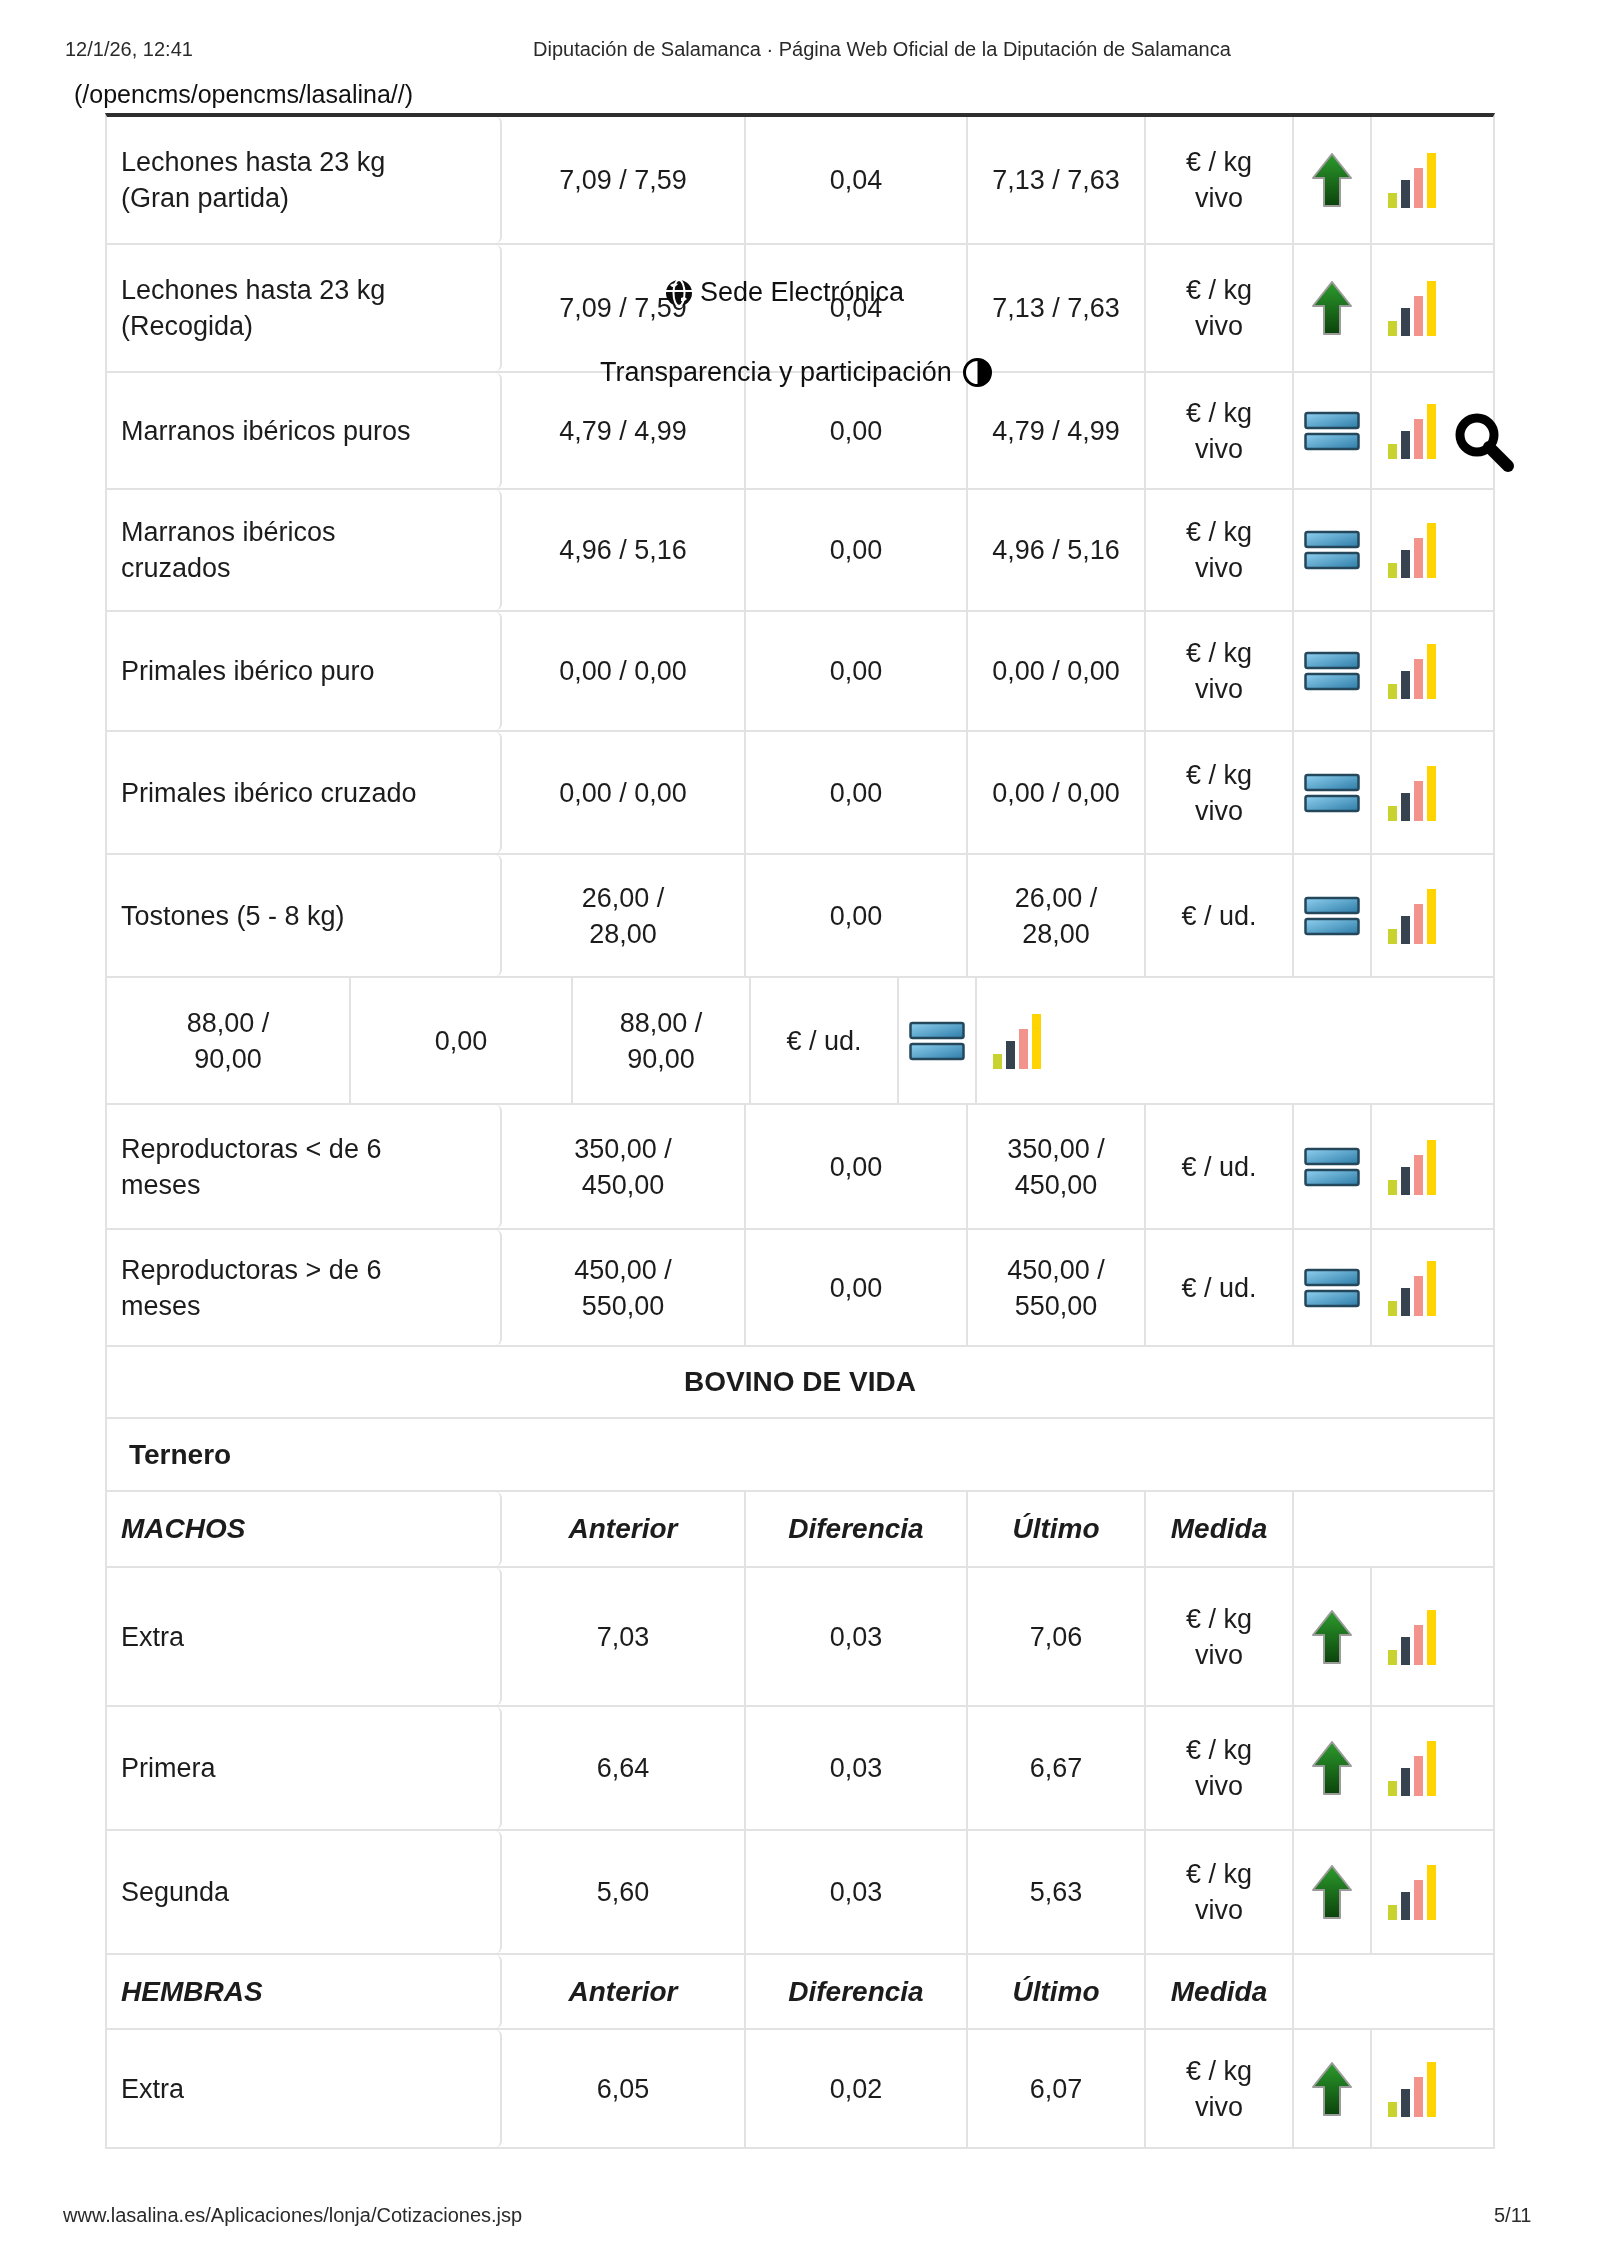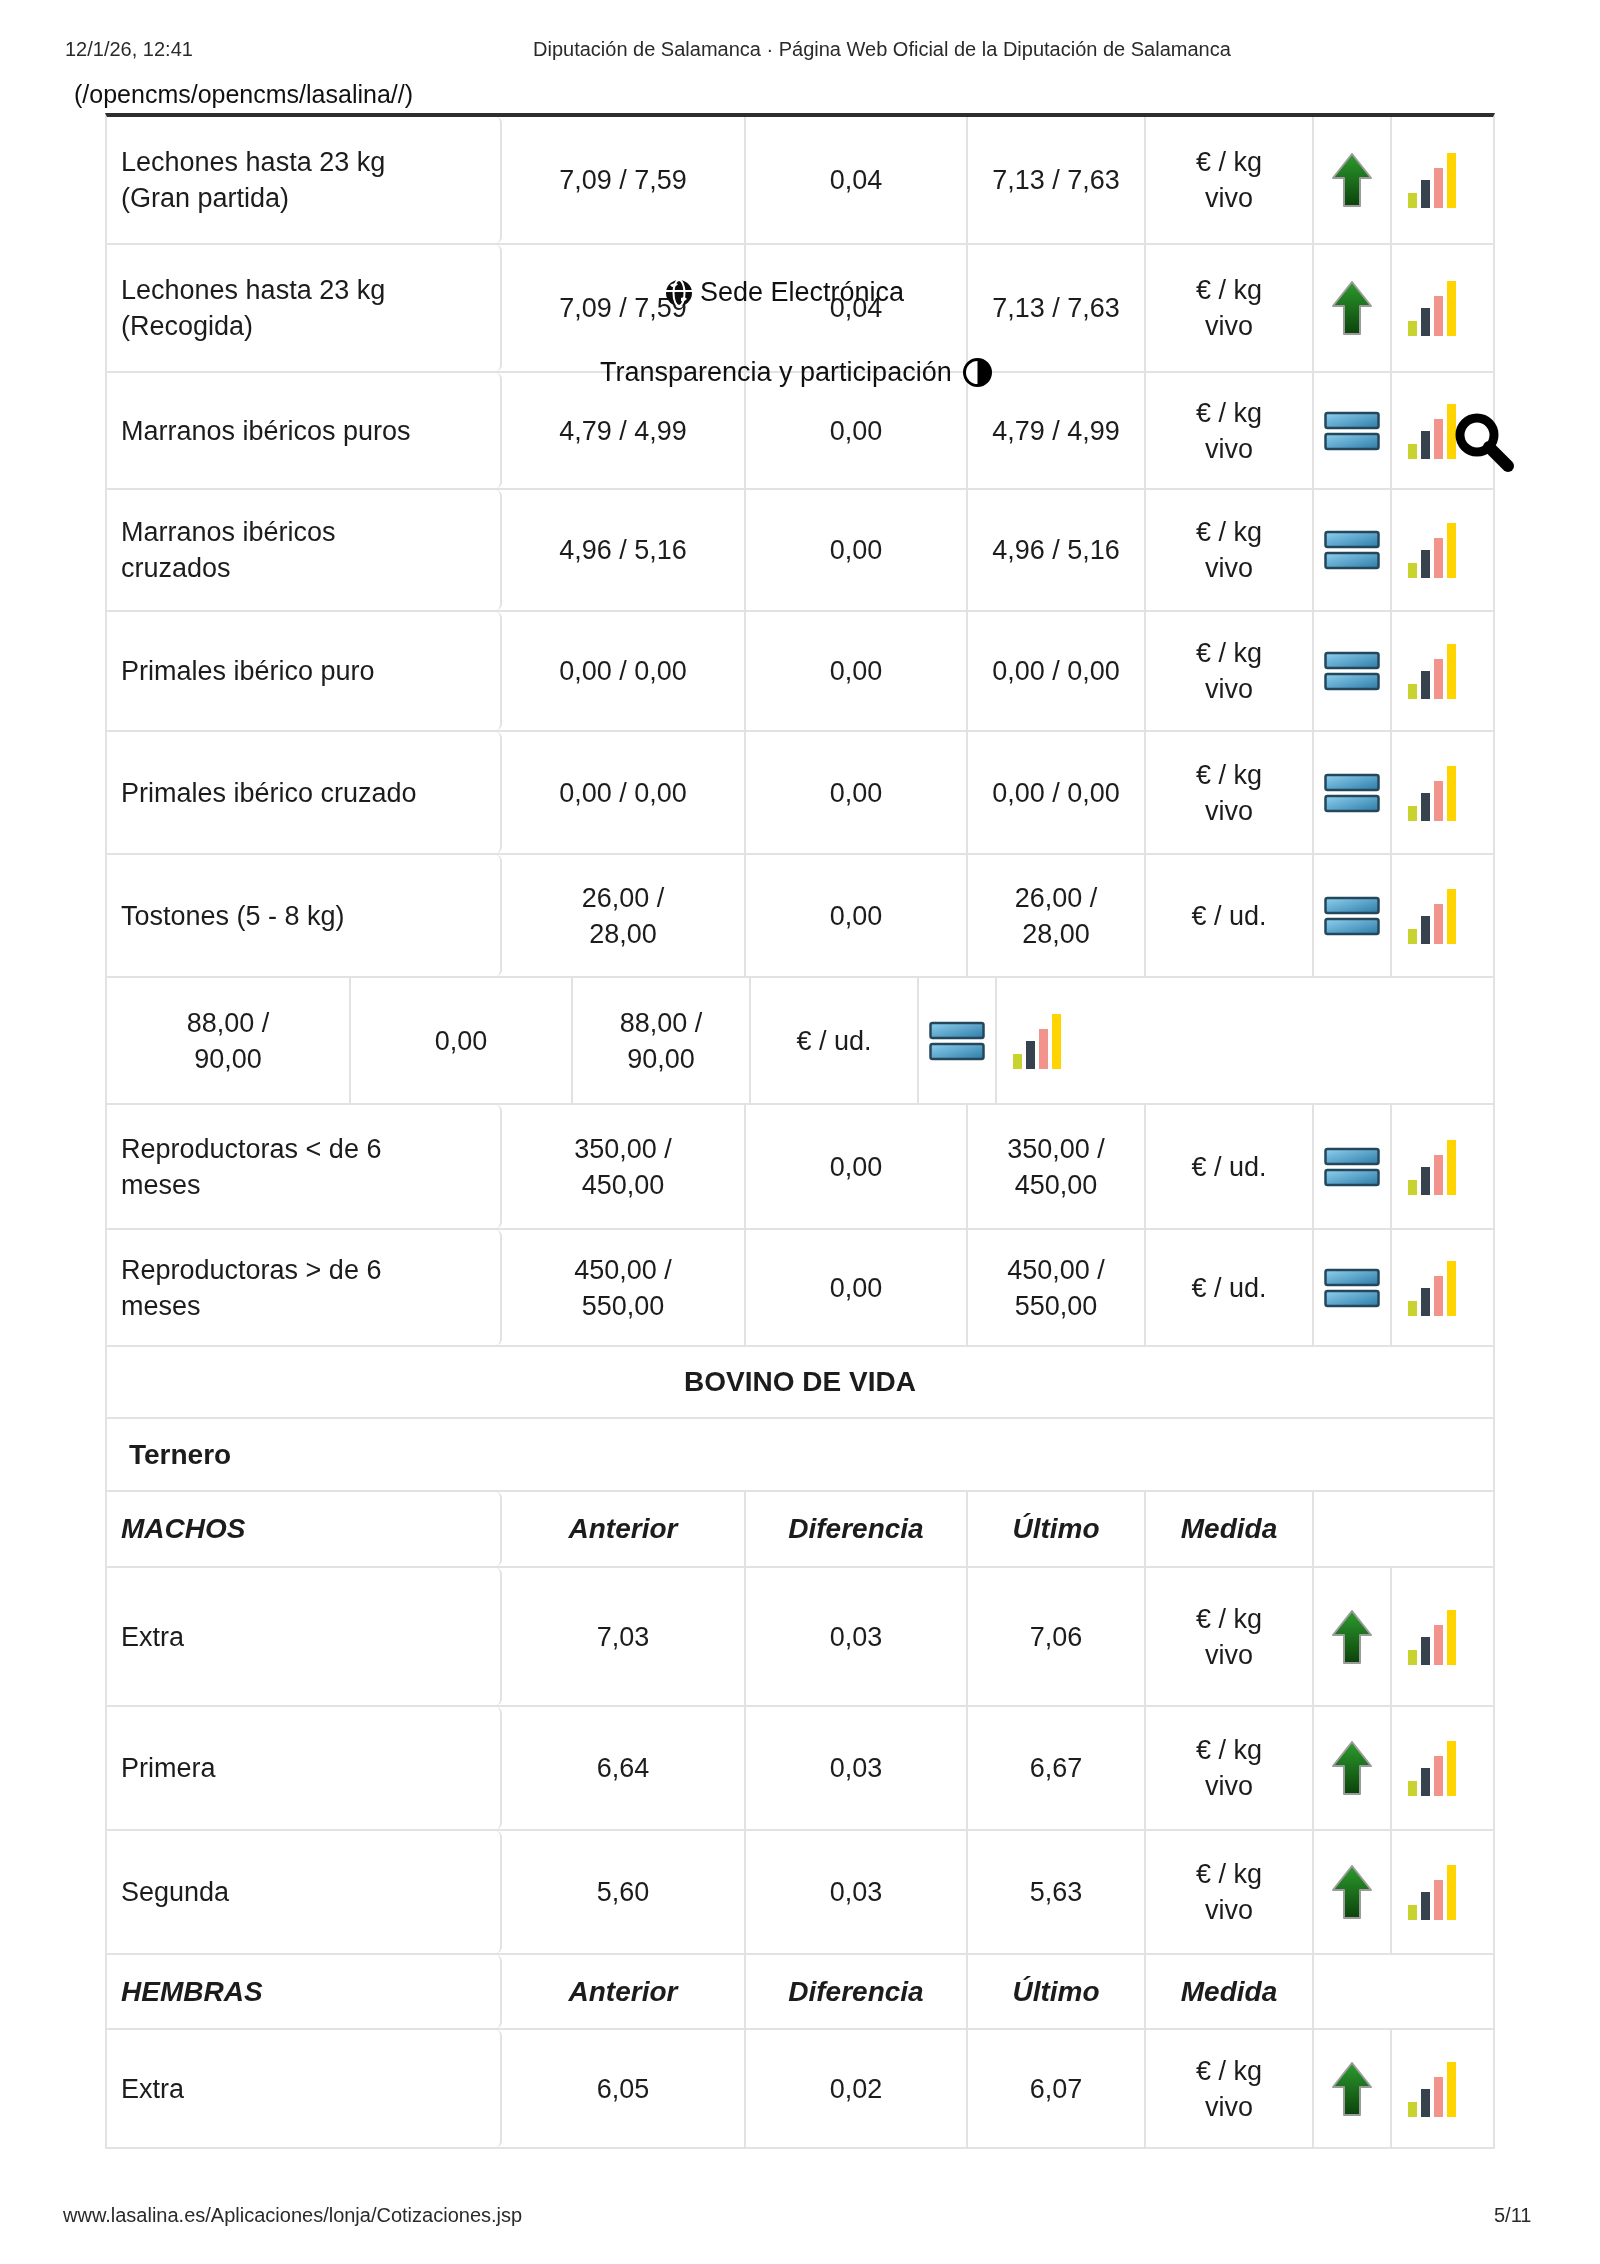--- a/index.html
+++ b/index.html
@@ -24,21 +24,21 @@
     background:#fff;z-index:1;
   }
   .trow{display:flex;align-items:stretch;border-bottom:2px solid #e2e2e2;box-sizing:border-box;}
   .trow:last-child{border-bottom:none;}
   .cell{
     box-sizing:border-box;border-right:2px solid #e2e2e2;display:flex;
     align-items:center;font-size:27px;line-height:36px;flex:none;
   }
   .cell.last{border-right:none;}
   .w0{width:395px;}.w1{width:244px;}.w2{width:222px;}.w3{width:178px;}
-  .w4{width:168px;}.w5{width:78px;}.w6{width:79px;}.wm{width:157px;}
+  .w4{width:148px;}.w5{width:78px;}.w6{width:79px;}.wm{width:157px;}
   .c-label{justify-content:flex-start;padding:8px 10px 8px 14px;white-space:pre-line;border-radius:6px;}
   .c-num,.c-med{justify-content:center;text-align:center;white-space:pre-line;padding:6px 4px;}
   .c-ico{justify-content:center;}
   .c-section{width:100%;justify-content:center;font-weight:bold;font-size:28px;border-right:none;}
   .c-subsection{width:100%;justify-content:flex-start;padding-left:22px;font-weight:bold;font-size:28px;border-right:none;}
   .c-colhead{font-weight:bold;font-style:italic;font-size:28px;}
   .icn{display:block;}
   .arrow-body{fill:url(#arrowGrad);stroke:#9b9b9b;stroke-width:2;stroke-linejoin:round;}
   .eq{fill:url(#eqGrad);stroke:var(--eq-border);stroke-width:2.5;}
   .b1{fill:var(--bar1);} .b2{fill:var(--bar2);} .b3{fill:var(--bar3);} .b4{fill:var(--bar4);}

